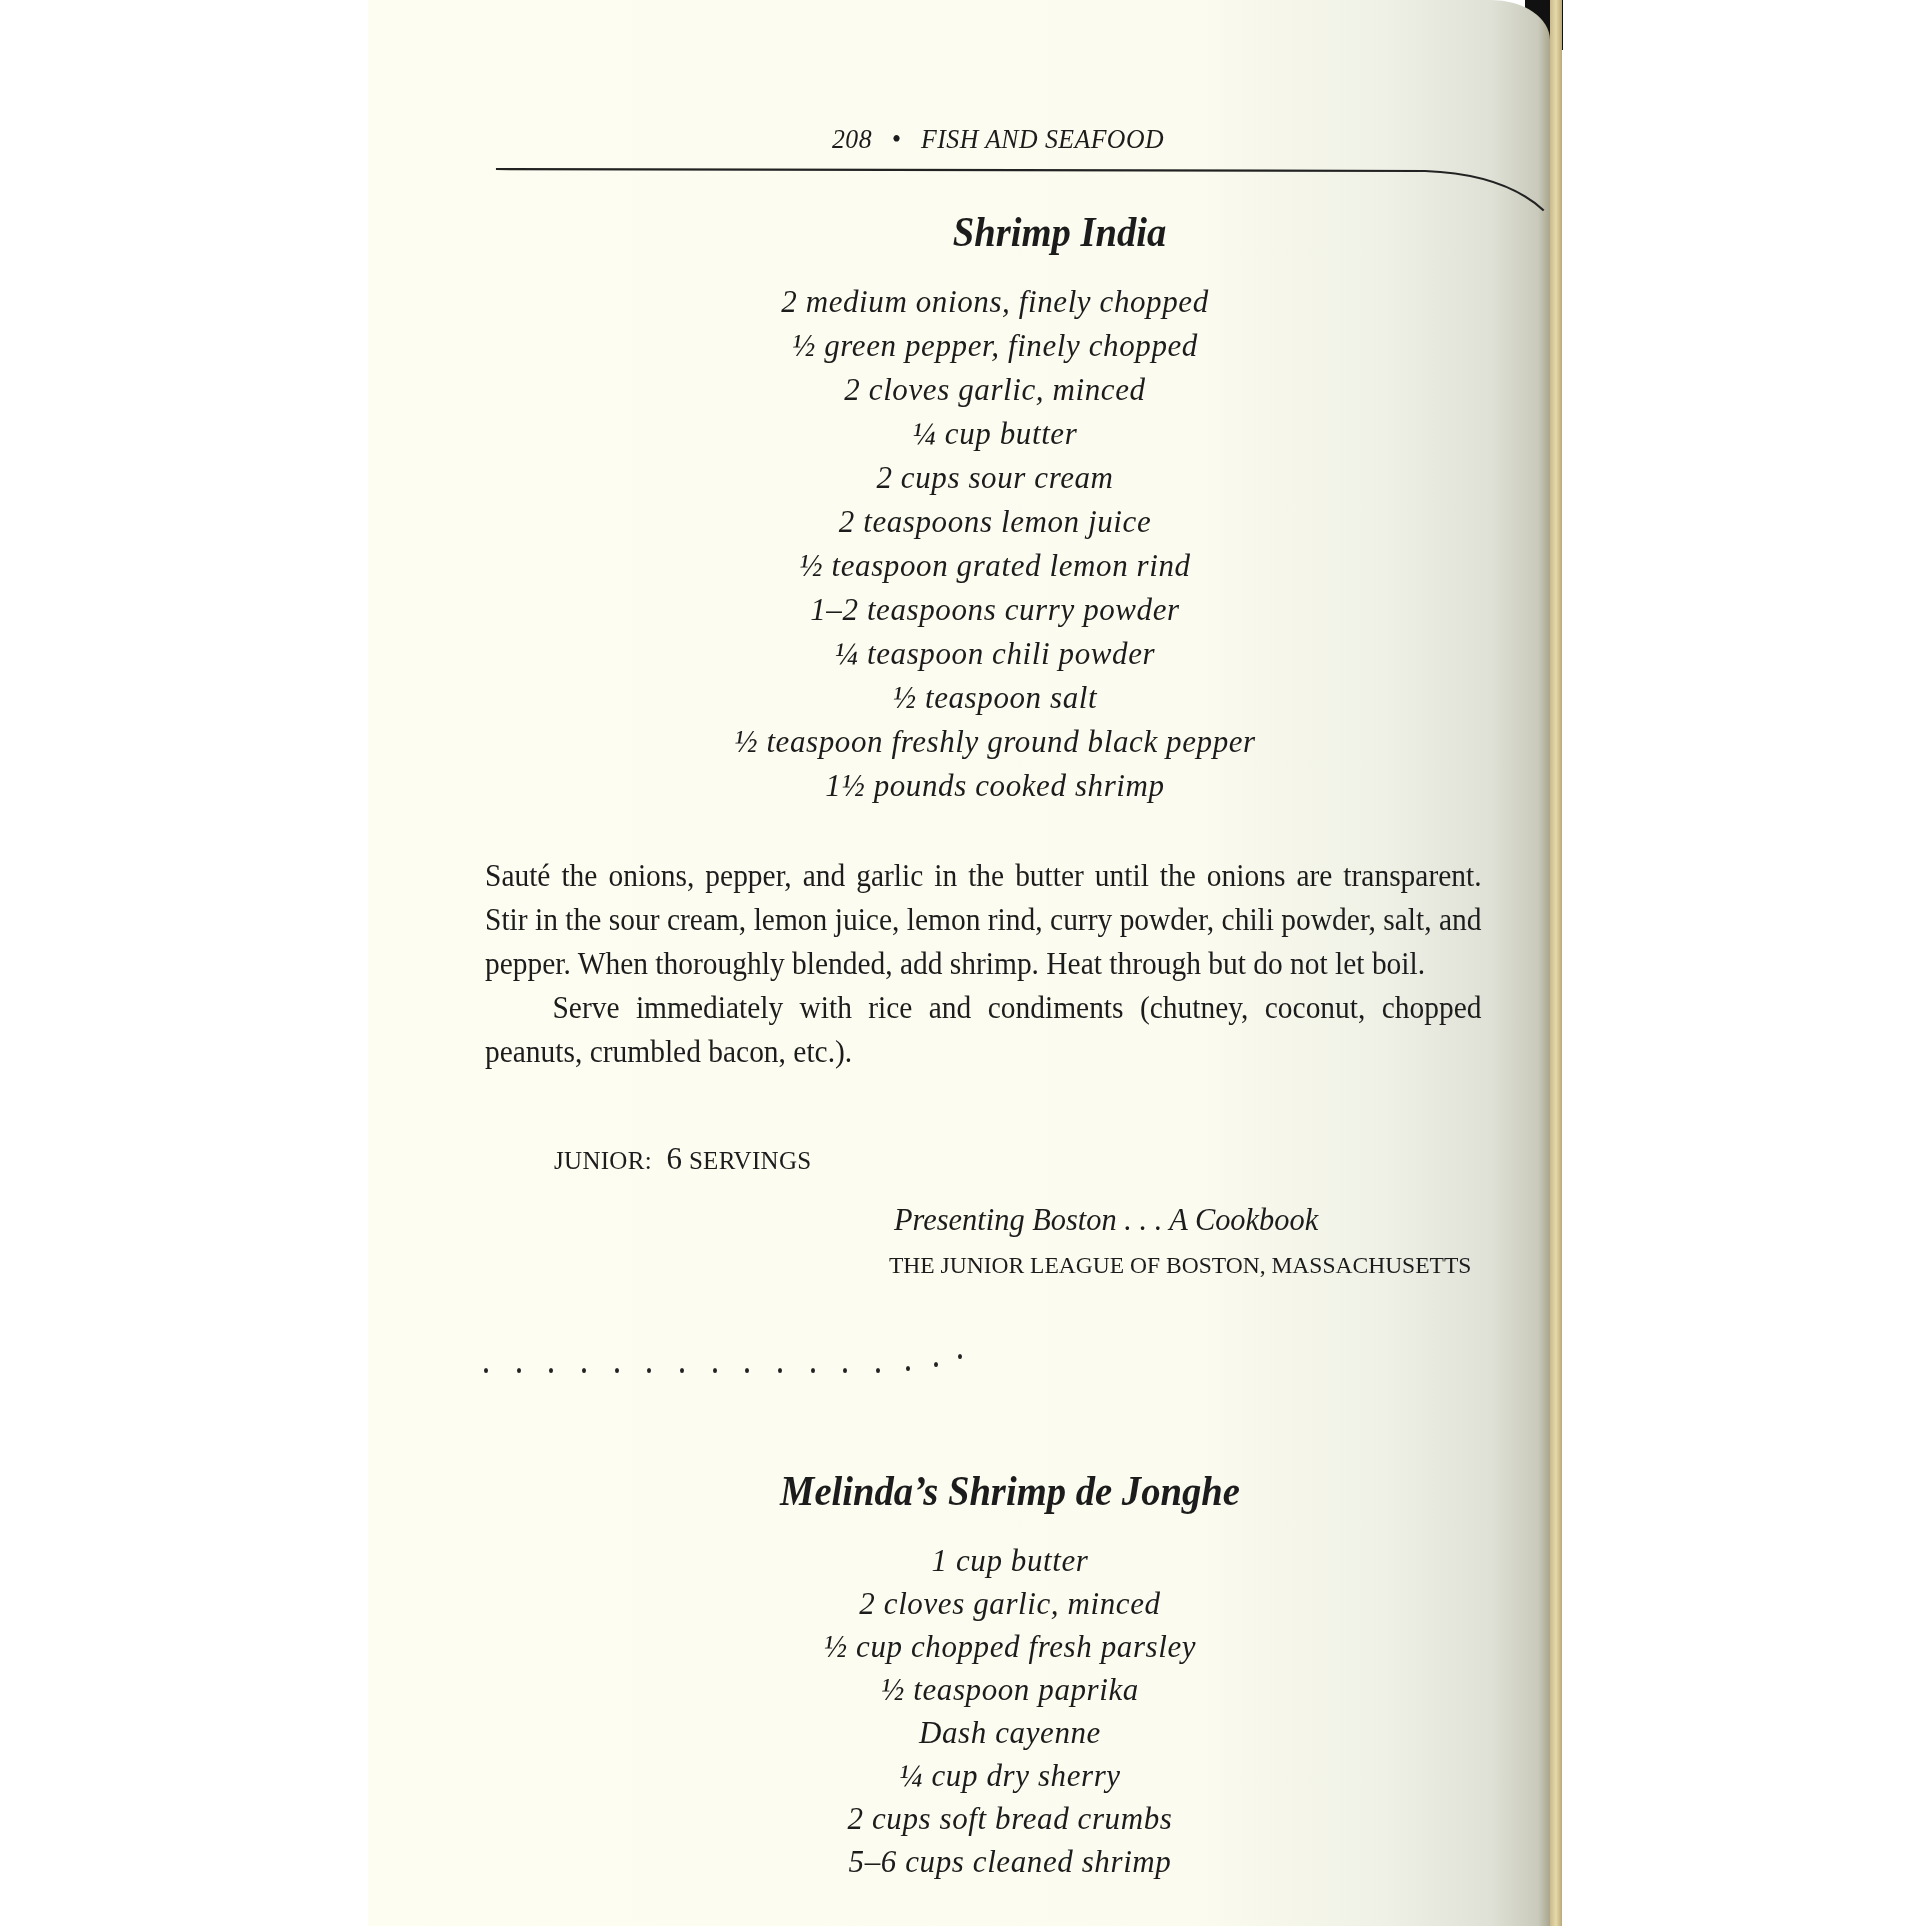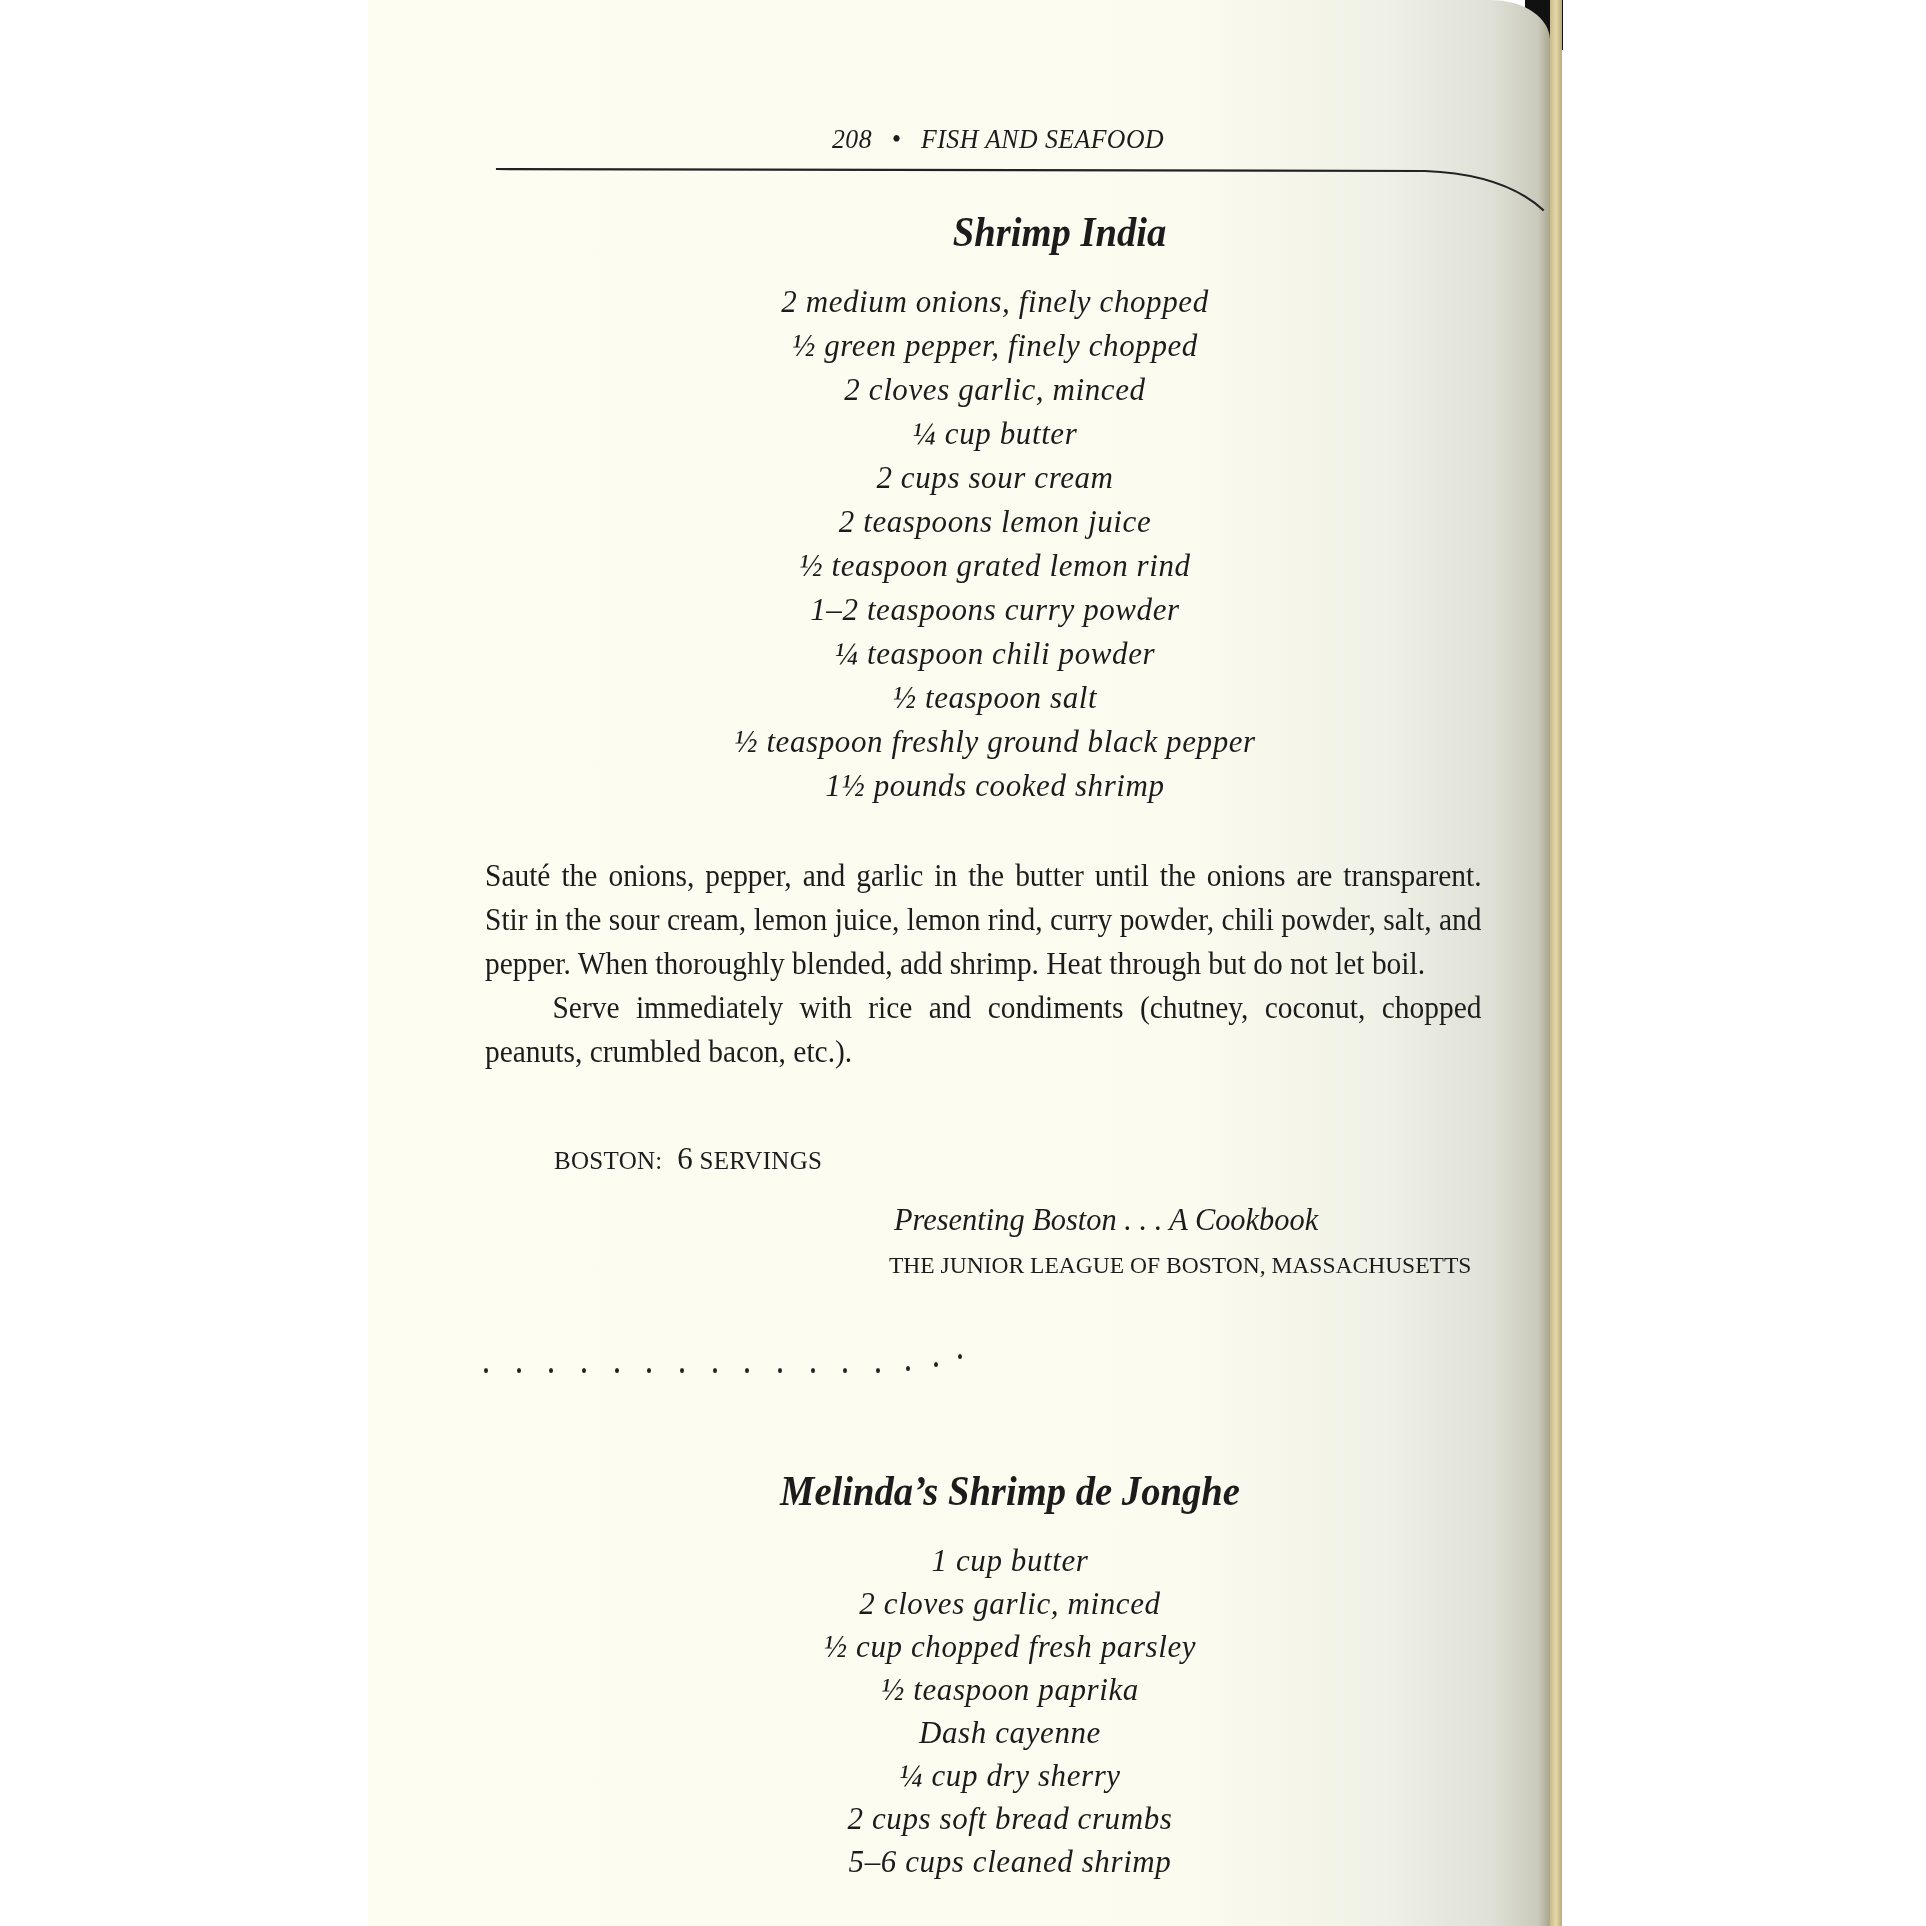--- a/index.html
+++ b/index.html
@@ -82,21 +82,21 @@
   <div>½ teaspoon freshly ground black pepper</div>
   <div>1½ pounds cooked shrimp</div>
 </div>
 
 <div class="body-text" style="top:854px; z-index:3;">
   <p>Sauté the onions, pepper, and garlic in the butter until the onions are transparent. Stir in the sour cream, lemon juice, lemon rind, curry powder, chili powder, salt, and pepper. When thoroughly blended, add shrimp. Heat through but do not let boil.</p>
   <p class="indent">Serve immediately with rice and condiments (chutney, coconut, chopped peanuts, crumbled bacon, etc.).</p>
 </div>
 
 <div class="yield" style="z-index:3">
-  <span>BOSTON:</span>
+  <span>JUNIOR:</span>
   <span class="num" style="margin-left:8px">6</span>
   <span>SERVINGS</span>
 </div>
 
 <div class="source-title" style="z-index:3">Presenting Boston . . . A Cookbook</div>
 <div class="source-org" style="z-index:3">THE JUNIOR LEAGUE OF BOSTON, MASSACHUSETTS</div>
 
 <div class="dots" style="z-index:3">
   <span style="left:10px;top:20px"></span>
   <span style="left:43px;top:20px"></span>

